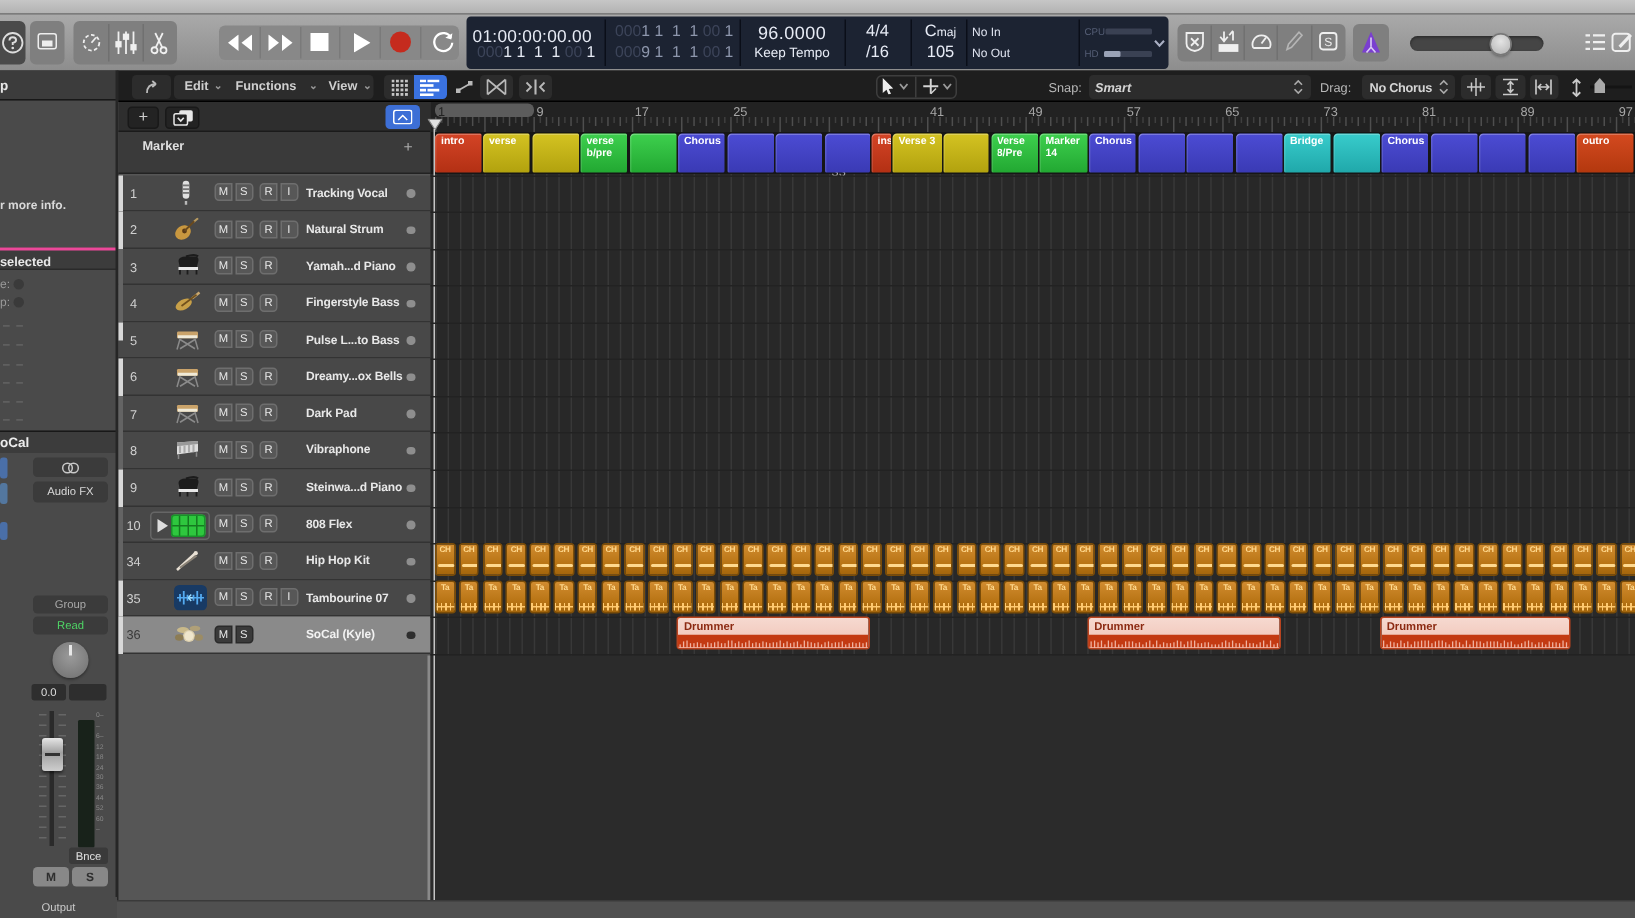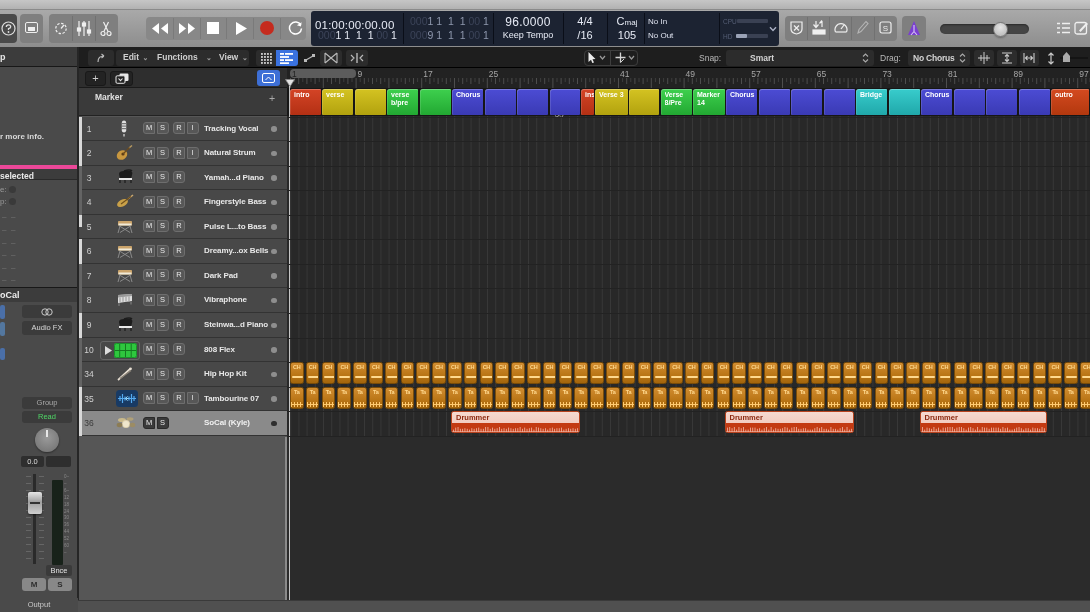--- a/index.html
+++ b/index.html
@@ -221,21 +221,21 @@
 <svg class="abs" style="left:615px;top:52px;" width="11" height="11" viewBox="0 0 11 11">
       <g stroke="#d4d4d4" fill="none" stroke-width="1.3">
         <path d="M5.5 0.5 V10.5 M0.5 5.5 H10.5"></path>
         <path d="M5.5 10.5 L9 7" stroke-width="1"></path>
       </g>
     </svg>
 <svg class="abs" style="left:628px;top:55px;" width="7" height="6" viewBox="0 0 7 6">
       <path d="M1 1 L3.5 4 L6 1" stroke="#9a9a9a" stroke-width="1.2" fill="none"></path>
     </svg>
 <div class="abs" style="left:699px;top:50px;width:24px;height:16px;color:#b9b9b9;font-size:8.5px;line-height:16px;">Snap:</div>
-<div class="abs" style="left:726px;top:50px;width:148px;height:16px;background:#2c2c2c;border-radius:3px;color:#d4d4d4;font-size:8.5px;font-weight:bold;line-height:16px;"><span style="padding-left:24px;">Smart</span><svg style="position:absolute;right:5px;top:3px;" width="7" height="10" viewBox="0 0 7 10">
+<div class="abs" style="left:726px;top:50px;width:148px;height:16px;background:#2c2c2c;border-radius:3px;color:#d4d4d4;font-size:8.5px;font-weight:bold;line-height:16px;"><span style="padding-left:4px;font-style:italic;">Smart</span><svg style="position:absolute;right:5px;top:3px;" width="7" height="10" viewBox="0 0 7 10">
         <g stroke="#aaa" fill="none" stroke-width="1.1">
           <path d="M1 3.5 L3.5 1 L6 3.5 M1 6.5 L3.5 9 L6 6.5"></path>
         </g>
       </svg></div>
 <div class="abs" style="left:880px;top:50px;width:26px;height:16px;color:#b9b9b9;font-size:8.5px;line-height:16px;">Drag:</div>
 <div class="abs" style="left:908px;top:50px;width:62px;height:16px;background:#2c2c2c;border-radius:3px;color:#d4d4d4;font-size:8.5px;font-weight:bold;line-height:16px;"><span style="padding-left:5px;letter-spacing:-0.2px;">No Chorus</span><svg style="position:absolute;right:4px;top:3px;" width="7" height="10" viewBox="0 0 7 10">
         <g stroke="#aaa" fill="none" stroke-width="1.1">
           <path d="M1 3.5 L3.5 1 L6 3.5 M1 6.5 L3.5 9 L6 6.5"></path>
         </g>
       </svg></div>
@@ -262,21 +262,21 @@
         <path d="M5 1 V12 M2.5 3.5 L5 1 L7.5 3.5 M2.5 9.5 L5 12 L7.5 9.5"></path>
       </g>
     </svg>
 <div class="abs" style="left:1060px;top:57px;width:28px;height:2px;background:#141414;"></div>
 <svg class="abs" style="left:1062px;top:52px;" width="9" height="10" viewBox="0 0 9 10">
       <path d="M4.5 0 L8 4 V10 H1 V4 Z" fill="#a9a9a9"></path>
     </svg>
 <div class="abs" style="left:0;top:47px;width:78px;height:553px;background:#4a4a4a;"></div>
 <div class="abs" style="left:0;top:47px;width:78px;height:20px;background:#3c3c3c;border-bottom:1px solid #181818;color:#e8e8e8;font-size:9px;font-weight:bold;line-height:20px;">p</div>
 <div class="abs" style="left:0;top:132px;width:78px;height:12px;color:#d9d9d9;font-size:8px;font-weight:bold;">r more info.</div>
-<div class="abs" style="left:0;top:165px;width:78px;height:15px;background:#3c3c3c;border-top:4px solid #ec4899;border-bottom:1px solid #2a2a2a;color:#e8e8e8;font-size:8.5px;font-weight:bold;line-height:15px;">selected</div>
+<div class="abs" style="left:0;top:165px;width:78px;height:15px;background:#3c3c3c;border-top:2px solid #ec4899;border-bottom:1px solid #2a2a2a;color:#e8e8e8;font-size:8.5px;font-weight:bold;line-height:15px;">selected</div>
 <div class="abs" style="left:0;top:185px;width:78px;height:10px;color:#9a9a9a;font-size:8px;">e: <span style="display:inline-block;width:7px;height:7px;background:#3a3a3a;border-radius:50%;vertical-align:-1px;"></span></div>
 <div class="abs" style="left:0;top:197px;width:78px;height:10px;color:#9a9a9a;font-size:8px;">p: <span style="display:inline-block;width:7px;height:7px;background:#3a3a3a;border-radius:50%;vertical-align:-1px;"></span></div>
 <div class="abs" style="left:2px;top:212px;width:70px;height:8px;color:#777;font-size:8px;">–&nbsp;&nbsp;–</div>
 <div class="abs" style="left:2px;top:225px;width:70px;height:8px;color:#777;font-size:8px;">–&nbsp;&nbsp;–</div>
 <div class="abs" style="left:2px;top:238px;width:70px;height:8px;color:#777;font-size:8px;">–&nbsp;&nbsp;–</div>
 <div class="abs" style="left:2px;top:250px;width:70px;height:8px;color:#777;font-size:8px;">–&nbsp;&nbsp;–</div>
 <div class="abs" style="left:2px;top:263px;width:70px;height:8px;color:#777;font-size:8px;">–&nbsp;&nbsp;–</div>
 <div class="abs" style="left:2px;top:275px;width:70px;height:8px;color:#777;font-size:8px;">–&nbsp;&nbsp;–</div>
 <div class="abs" style="left:0;top:287px;width:78px;height:15px;background:#3c3c3c;border-top:1px solid #181818;color:#ececec;font-size:9px;font-weight:bold;line-height:15px;">oCal</div>
 <div class="abs" style="left:0;top:305px;width:5px;height:14px;background:#4a6fa8;border-radius:2px;"></div>

